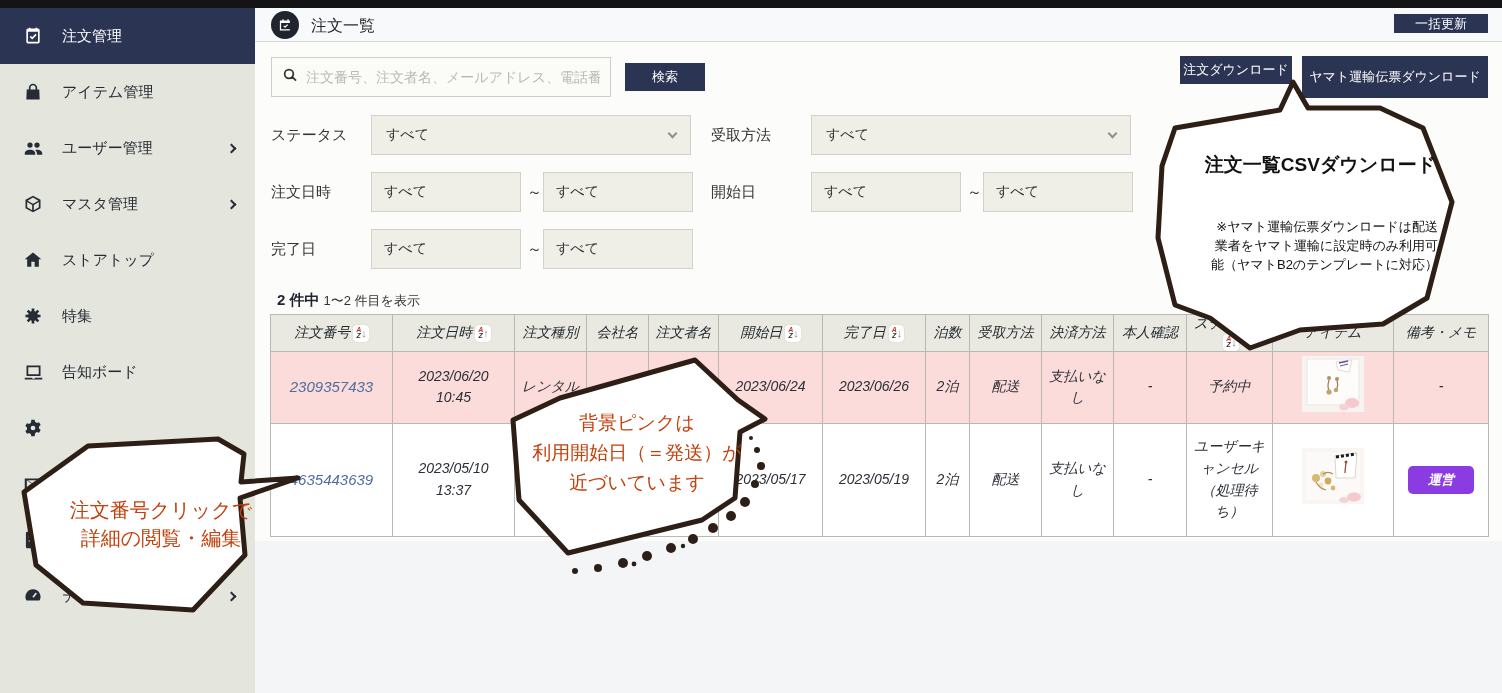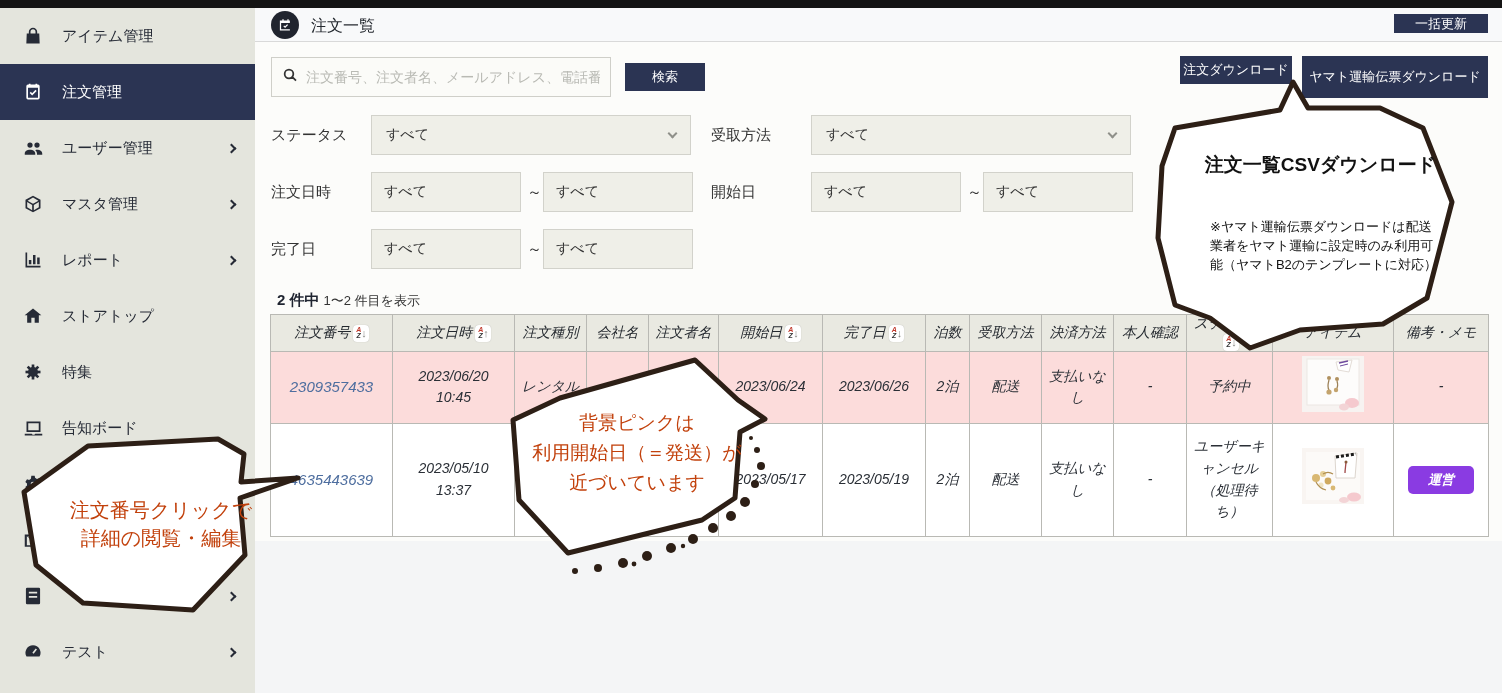--- a/index.html
+++ b/index.html
@@ -81,70 +81,61 @@
   .bubble svg { position:absolute; left:0; top:0; }
   .bubble .btxt { position:absolute; color:#c2410c; text-align:center; }
   .b-order { left:16px; top:428px; width:300px; height:200px; }
   .b-order .btxt { left:30px; top:68px; width:230px; font-size:20px; line-height:28px; }
   .b-pink { left:505px; top:350px; width:272px; height:226px; }
   .b-pink .btxt { left:18px; top:58px; width:228px; font-size:19px; line-height:30px; }
   .b-csv { left:1148px; top:76px; width:345px; height:282px; }
   .b-csv .btitle { position:absolute; left:25px; top:76px; width:295px; text-align:center;
     font-size:19px; font-weight:bold; color:#111; }
   .b-csv .bbody { position:absolute; left:62px; top:142px; width:228px; font-size:13px;
-    line-height:1.45; color:#111; text-align:left; }
+    line-height:1.45; color:#111; text-align:right; }
 </style>
 </head>
 <body>
 
 <div class="topbar"></div>
 
 <nav class="sidebar">
-  <div class="side-item">
-    <span class="icn">
-        <svg width="20" height="20" viewBox="0 0 24 24">
-          <path d="M7 9V7a5 5 0 0 1 10 0v2h2.5l.5 12h-16l.5-12H7zm2 0h6V7a3 3 0 0 0-6 0v2z"></path>
-        </svg>
-      </span>
-    <span>アイテム管理</span>
-  </div>
   <div class="side-item active">
     <span class="icn">
         <svg width="20" height="20" viewBox="0 0 24 24">
           <path d="M4 5a2 2 0 0 1 2-2h1V2h2v1h6V2h2v1h1a2 2 0 0 1 2 2v14a2 2 0 0 1-2 2H6a2 2 0 0 1-2-2V5zm2 2v12h12V7H6z"></path>
           <path d="m11 16.2-3-3 1.4-1.4 1.6 1.6 4-4 1.4 1.4z"></path>
         </svg>
       </span>
     <span>注文管理</span>
   </div>
   <div class="side-item">
     <span class="icn">
+        <svg width="20" height="20" viewBox="0 0 24 24">
+          <path d="M7 9V7a5 5 0 0 1 10 0v2h2.5l.5 12h-16l.5-12H7zm2 0h6V7a3 3 0 0 0-6 0v2z"></path>
+        </svg>
+      </span>
+    <span>アイテム管理</span>
+  </div>
+  <div class="side-item">
+    <span class="icn">
         <svg width="21" height="21" viewBox="0 0 24 24">
           <path d="M8 11a3 3 0 1 1 0-6 3 3 0 0 1 0 6zm8 0a3 3 0 1 1 0-6 3 3 0 0 1 0 6zM2 18c0-2.8 2.7-4.5 6-4.5s6 1.7 6 4.5v1H2zm14 1v-1c0-1.7-.8-3.1-2-4.1.6-.2 1.3-.4 2-.4 3.3 0 6 1.7 6 4.5v1z"></path>
         </svg>
       </span>
     <span>ユーザー管理</span>
     <span class="side-chevron"></span>
   </div>
   <div class="side-item">
     <span class="icn">
         <svg width="20" height="20" viewBox="0 0 24 24">
           <path d="M12 2 3 7v10l9 5 9-5V7zm0 2.3L18.5 8 12 11.6 5.5 8zM5 9.7l6 3.4v6.3l-6-3.4zm8 9.7v-6.3l6-3.4v6.3z"></path>
         </svg>
       </span>
     <span>マスタ管理</span>
-    <span class="side-chevron"></span>
-  </div>
-  <div class="side-item">
-    <span class="icn">
-        <svg width="20" height="20" viewBox="0 0 24 24">
-          <path d="M3 3h2v16h16v2H3zm4 9h3v5H7zm5-6h3v11h-3zm5 3h3v8h-3z"></path>
-        </svg>
-      </span>
-    <span>レポート</span>
     <span class="side-chevron"></span>
   </div>
   <div class="side-item">
     <span class="icn">
         <svg width="20" height="20" viewBox="0 0 24 24">
           <path d="m12 3 10 8h-3v9h-5v-6h-4v6H5v-9H2z"></path>
         </svg>
       </span>
     <span>ストアトップ</span>
   </div>

